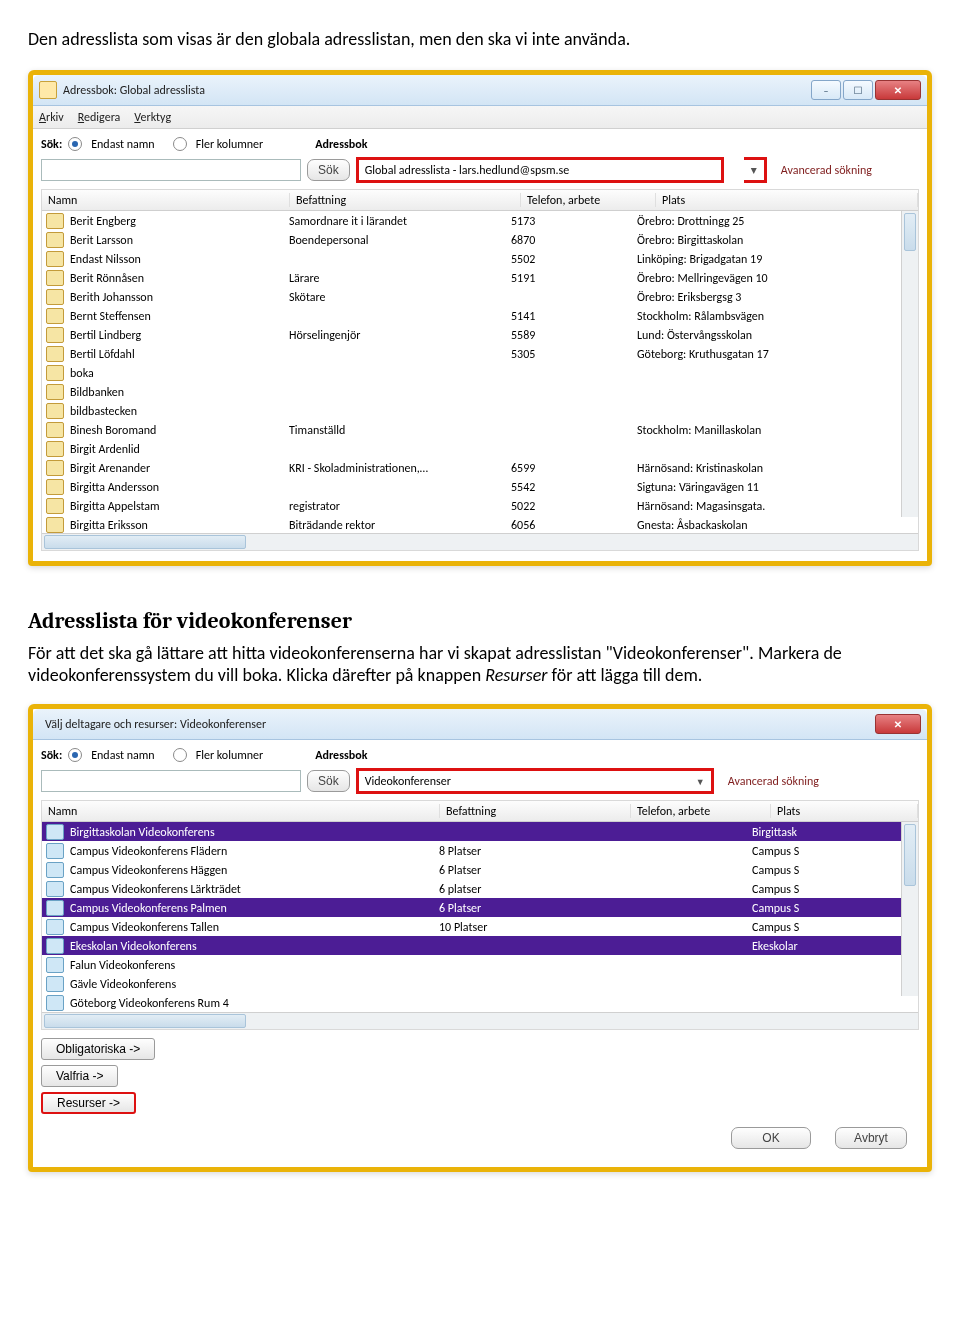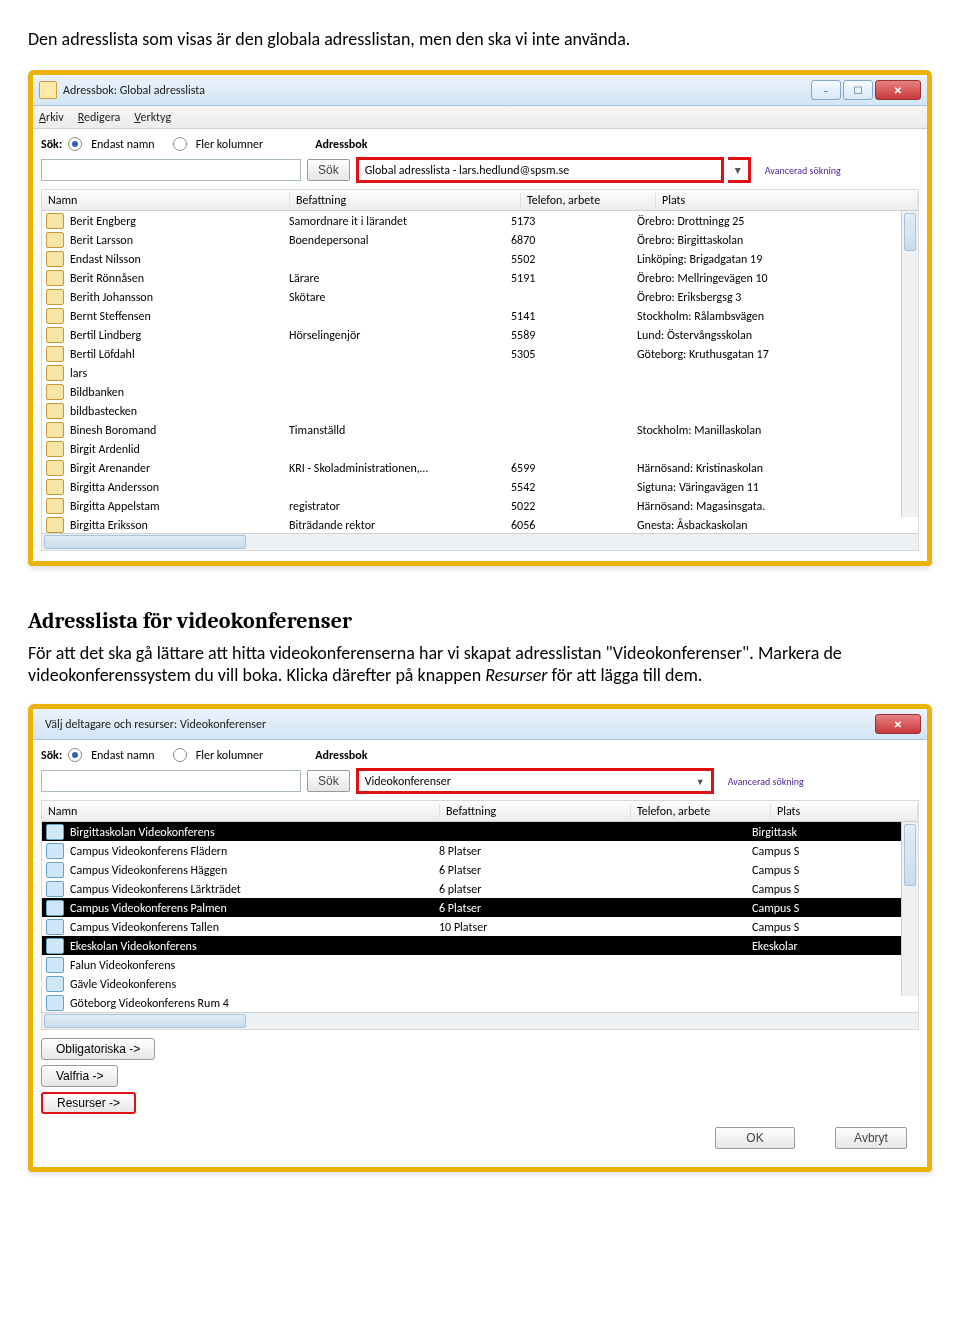--- a/index.html
+++ b/index.html
@@ -15,53 +15,53 @@
 .menubar span{text-decoration:underline dotted transparent}
 .menubar span:first-letter{text-decoration:underline}
 .body-inner{padding:8px 8px 10px}
 .row{display:flex;align-items:center;font-size:12px;gap:6px;margin-bottom:6px}
 .lbl-bold{font-weight:bold}
 .radio{width:12px;height:12px;border:1px solid #8a8a8a;border-radius:50%;background:#fff;display:inline-flex;align-items:center;justify-content:center;margin-right:3px}
 .radio .dot{width:6px;height:6px;background:#2a66b0;border-radius:50%}
 .searchbar{display:flex;align-items:center;gap:6px}
 .txt{height:20px;border:1px solid #abb;background:#fff;font-size:12px;padding:0 4px}
 .txt.search{width:250px}
-.btn{height:22px;border:1px solid #9a9a9a;background:linear-gradient(#fefefe,#e6e6e6);border-radius:2px;font-size:12px;padding:0 10px;color:#444}
-.abox{display:flex;align-items:center;gap:4px}
+.btn{height:22px;border:1px solid #9a9a9a;background:linear-gradient(#fefefe,#e6e6e6);border-radius:7px;font-size:12px;padding:0 10px;color:#444}
+.abox{display:flex;align-items:center;gap:20px}
 .abox .field{height:20px;border:3px solid #d11;width:350px;display:flex;align-items:center;padding:0 6px;font-size:12px;background:#fff}
 .abox .caret{border:3px solid #d11;border-left:none;height:20px;width:20px;display:flex;align-items:center;justify-content:center;color:#555}
-.adv{color:#4c1d95;font-size:10px;margin-left:8px}
+.adv{color:#7f1d1d;font-size:12px;margin-left:8px}
 .adv span:first-letter{text-decoration:underline}
 .table{border:1px solid #d9d9d9;font-size:12px}
 .thead{display:flex;background:linear-gradient(#fdfdfd,#ececec);border-bottom:1px solid #cfcfcf;height:20px;align-items:center}
 .th{padding:0 6px;border-right:1px solid #dfdfdf}
 .c-name{width:235px}
 .c-bef{width:218px}
 .c-tel{width:122px}
 .c-pla{flex:1}
 .tbody{max-height:322px;overflow:hidden;position:relative}
 .tr{display:flex;height:19px;align-items:center}
-.tr.sel{background:#000000;color:#fff}
+.tr.sel{background:#4c1d95;color:#fff}
 .tr .ic{width:16px;height:14px;background:#f6e5a4;border:1px solid #c39b3a;border-radius:2px;margin:0 4px}
 .tr .ic2{width:16px;height:14px;background:#cfe7f6;border:1px solid #6aa2c5;border-radius:2px;margin:0 4px}
 .tr .cell{padding:0 2px}
 .scrollbar-v{position:absolute;right:0;top:0;bottom:16px;width:16px;background:#eef1f3;border-left:1px solid #d0d0d0}
 .scrollbar-v .thumb{position:absolute;left:2px;right:2px;top:2px;height:36px;background:linear-gradient(#e2edf5,#c9dceb);border:1px solid #a9c4da;border-radius:2px}
 .scrollbar-h{height:16px;background:#eef1f3;border-top:1px solid #d0d0d0;display:flex;align-items:center}
 .scrollbar-h .thumb{margin:2px;width:200px;height:12px;background:linear-gradient(#e2edf5,#c9dceb);border:1px solid #a9c4da;border-radius:2px}
 .h2{font-family:Cambria,Georgia,serif;font-size:22px;font-weight:bold;margin:30px 0 8px}
 .para{font-size:18px;margin-bottom:18px}
 .para i{font-style:italic}
 .win2 .c-name{width:385px}
 .win2 .c-bef{width:178px}
 .win2 .c-tel{width:127px}
 .btnrow{margin-top:8px}
 .obtn{height:22px;border:1px solid #9a9a9a;background:linear-gradient(#fefefe,#e6e6e6);border-radius:3px;font-size:12px;padding:0 14px;margin-bottom:5px;display:inline-block}
 .obtn.red{border:2px solid #d11}
-.footer-btns{display:flex;gap:40px;justify-content:flex-end;padding:8px 12px}
+.footer-btns{display:flex;gap:24px;justify-content:flex-end;padding:8px 12px}
 .abfield2{height:20px;border:3px solid #d11;width:340px;display:flex;align-items:center;padding:0 6px;font-size:12px;background:#fff;justify-content:space-between}
 .abfield2 .car{font-size:9px;color:#555}
 </style>
 </head>
 <body>
 
 <div class="intro">Den adresslista som visas är den globala adresslistan, men den ska vi inte använda.</div>
 
 <div class="win">
   <div class="titlebar">
@@ -159,21 +159,21 @@
           </div>
           <div class="tr">
             <div class="ic"></div>
   <div class="cell c-name" style="width:215px">Bertil Löfdahl</div>
   <div class="cell c-bef"></div>
   <div class="cell c-tel">5305</div>
   <div class="cell c-pla">Göteborg: Kruthusgatan 17</div>
           </div>
           <div class="tr">
             <div class="ic"></div>
-  <div class="cell c-name" style="width:215px">lars</div>
+  <div class="cell c-name" style="width:215px">boka</div>
   <div class="cell c-bef"></div>
   <div class="cell c-tel"></div>
   <div class="cell c-pla"></div>
           </div>
           <div class="tr">
             <div class="ic"></div>
   <div class="cell c-name" style="width:215px">Bildbanken</div>
   <div class="cell c-bef"></div>
   <div class="cell c-tel"></div>
   <div class="cell c-pla"></div>

